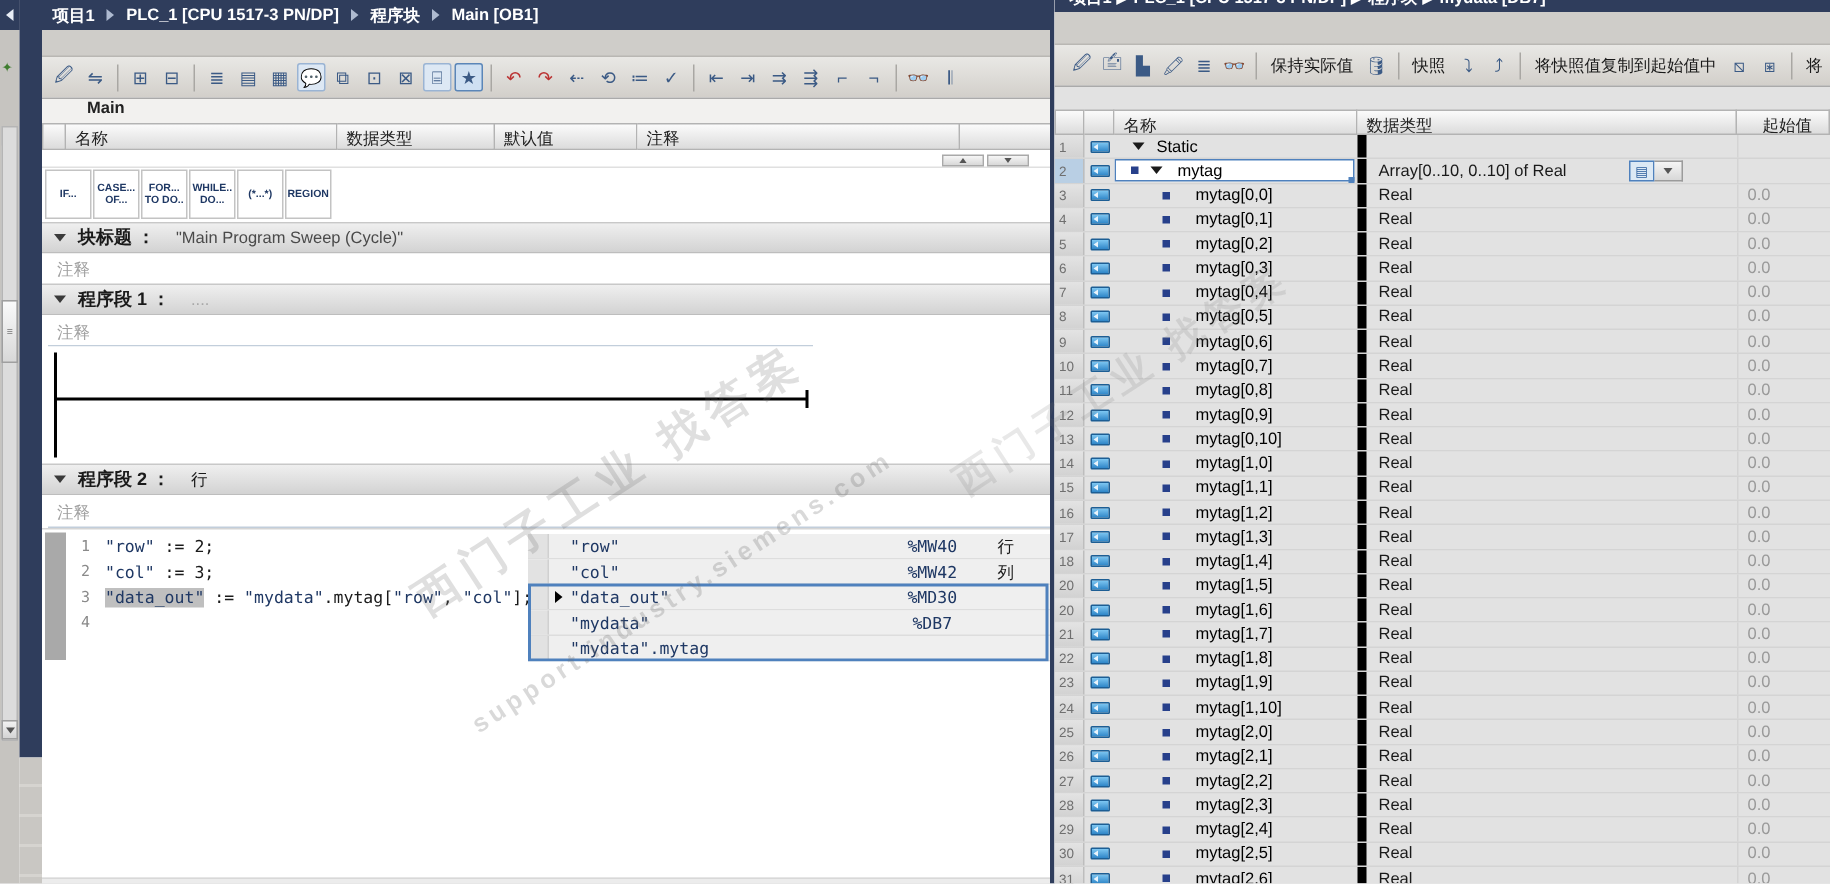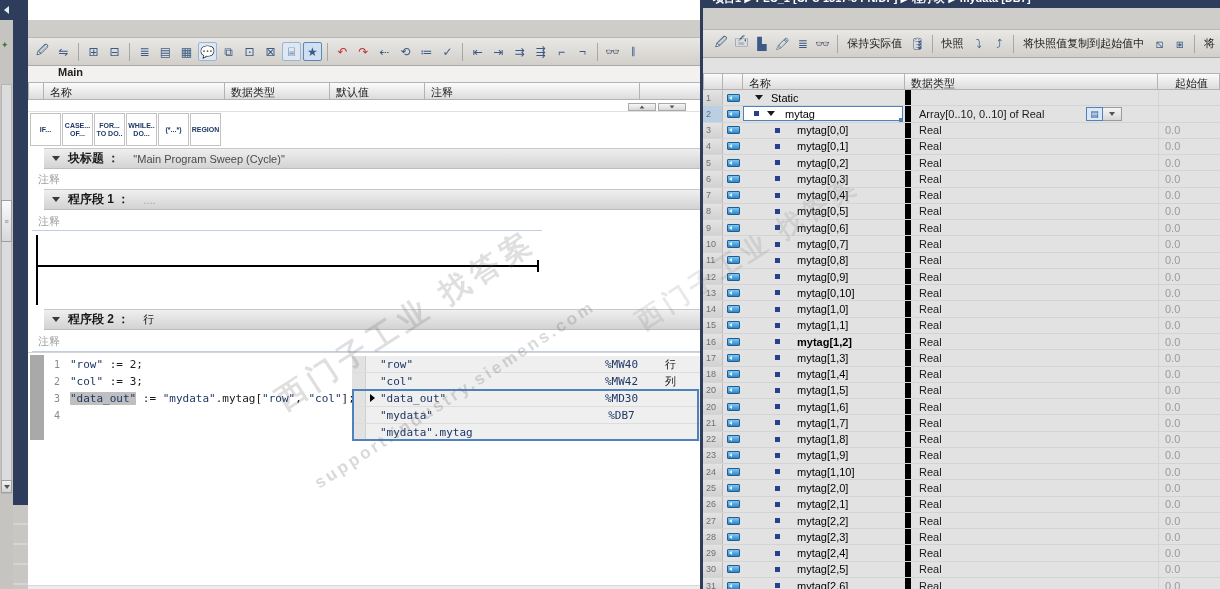--- a/index.html
+++ b/index.html
@@ -38,21 +38,21 @@
   .hcell { background:linear-gradient(#fbfbfb,#dcdcdc); border:1px solid #b3b3b3; border-left:none; font-size:11px; color:#222; padding:2px 0 0 6px; overflow:hidden; white-space:nowrap; }
   .hcell:first-child { border-left:1px solid #b3b3b3; }
   #var-substrip { position:absolute; left:28px; top:100px; width:674px; height:12px; background:#fff; border-bottom:1px solid #e0e0e0; }
   .mini-btn { position:absolute; top:3px; width:28px; height:8px; background:linear-gradient(#f6f6f6,#d8d8d8); border:1px solid #a9a9a9; display:flex; align-items:center; justify-content:center; }
   .mini-btn .tri-up-s { transform:scale(.8); }
   .mini-btn .tri-dn-s { transform:scale(.8); }
 
   #snippet-tabs { position:absolute; left:28px; top:112px; width:674px; height:36px; background:#fff; display:flex; padding:1px 0 0 2px; }
   .tab { width:31px; height:33px; background:#fff; border:1px solid #c3c3c3; margin-right:1px; font-size:7px; font-weight:bold; color:#1f3864; display:flex; flex-direction:column; align-items:center; justify-content:center; text-align:center; line-height:8px; }
 
-  .secbar { position:absolute; left:44px; width:674px; height:21px; background:linear-gradient(#efefef,#d3d3d3); border-top:1px solid #c8c8c8; border-bottom:1px solid #bdbdbd; display:flex; align-items:center; font-size:12px; }
+  .secbar { position:absolute; left:28px; width:674px; height:21px; background:linear-gradient(#efefef,#d3d3d3); border-top:1px solid #c8c8c8; border-bottom:1px solid #bdbdbd; display:flex; align-items:center; font-size:12px; }
   .tri-dn { width:0; height:0; border-left:4px solid transparent; border-right:4px solid transparent; border-top:5px solid #3a3a3a; margin:0 8px 0 8px; }
   .sec-label { font-weight:bold; color:#1a1a1a; }
   .sec-suffix { margin-left:14px; color:#1a1a1a; font-size:11px; }
   .sec-suffix.dim { color:#a8a8a8; }
   .comment-row { position:absolute; left:28px; width:674px; height:20px; background:#fff; font-size:11px; color:#a0a0a0; padding:3px 0 0 10px; }
   .comment-sep { position:absolute; left:32px; height:1px; background:#c2cedb; }
 
   
   #ladder { position:absolute; left:28px; top:231px; width:674px; height:78px; background:#fff; }
   #rail-v { position:absolute; left:8px; top:4px; width:2px; height:70px; background:#000; }
@@ -134,20 +134,29 @@
       </div>
     <div id="rail-track"></div>
     <div id="rail-thumb">≡</div>
     <div class="sb" style="top:480px;height:13px;">
         <span class="tri-dn-s"></span>
       </div>
   </div>
   <div id="navy-strip"></div>
   <div id="navy-strip-below"></div>
 
+  <div id="breadcrumb">
+    <span>项目1</span>
+      <span class="bc-sep"></span>
+    <span>PLC_1 [CPU 1517-3 PN/DP]</span>
+      <span class="bc-sep"></span>
+    <span>程序块</span>
+      <span class="bc-sep"></span>
+    <span>Main [OB1]</span>
+  </div>
   <div id="left-gap"></div>
 
   <div id="scl-toolbar">
       <span class="tbi">🖉</span>
       <span class="tbi">⇋</span>
       <span class="tbsep"></span>
       <span class="tbi">⊞</span>
       <span class="tbi">⊟</span>
       <span class="tbsep"></span>
       <span class="tbi">≣</span>
@@ -560,21 +569,21 @@
           </div>
           <div class="db-val">0.0</div>
         </div>
         <div class="dbrow">
           <div class="db-num">16</div>
           <div class="db-ico">
             <span class="tagicon"></span>
           </div>
           <div class="db-name">
             <span class="bullet" style="margin-left: 32px;"></span>
-            <span style="margin-left: 17px; font-weight: bold;">mytag[1,2]</span>
+            <span style="margin-left: 17px;">mytag[1,2]</span>
           </div>
           <div class="db-type">
             <span>Real</span>
           </div>
           <div class="db-val">0.0</div>
         </div>
         <div class="dbrow">
           <div class="db-num">17</div>
           <div class="db-ico">
             <span class="tagicon"></span>

